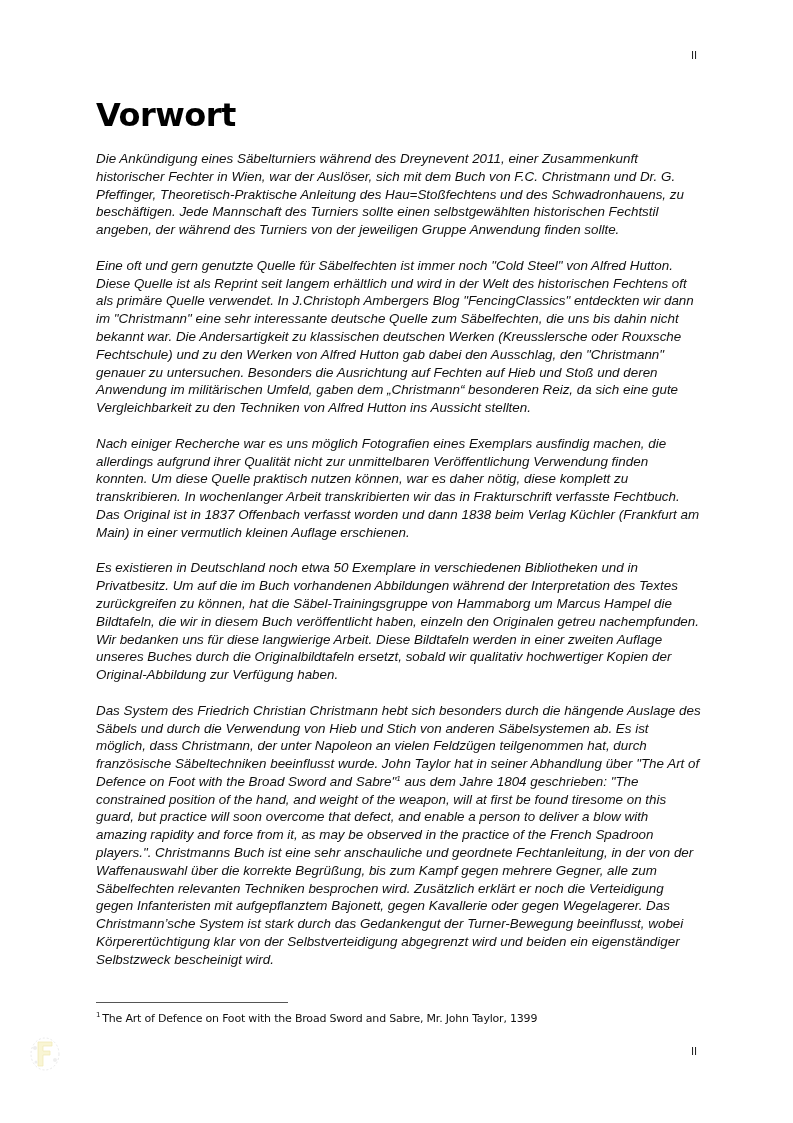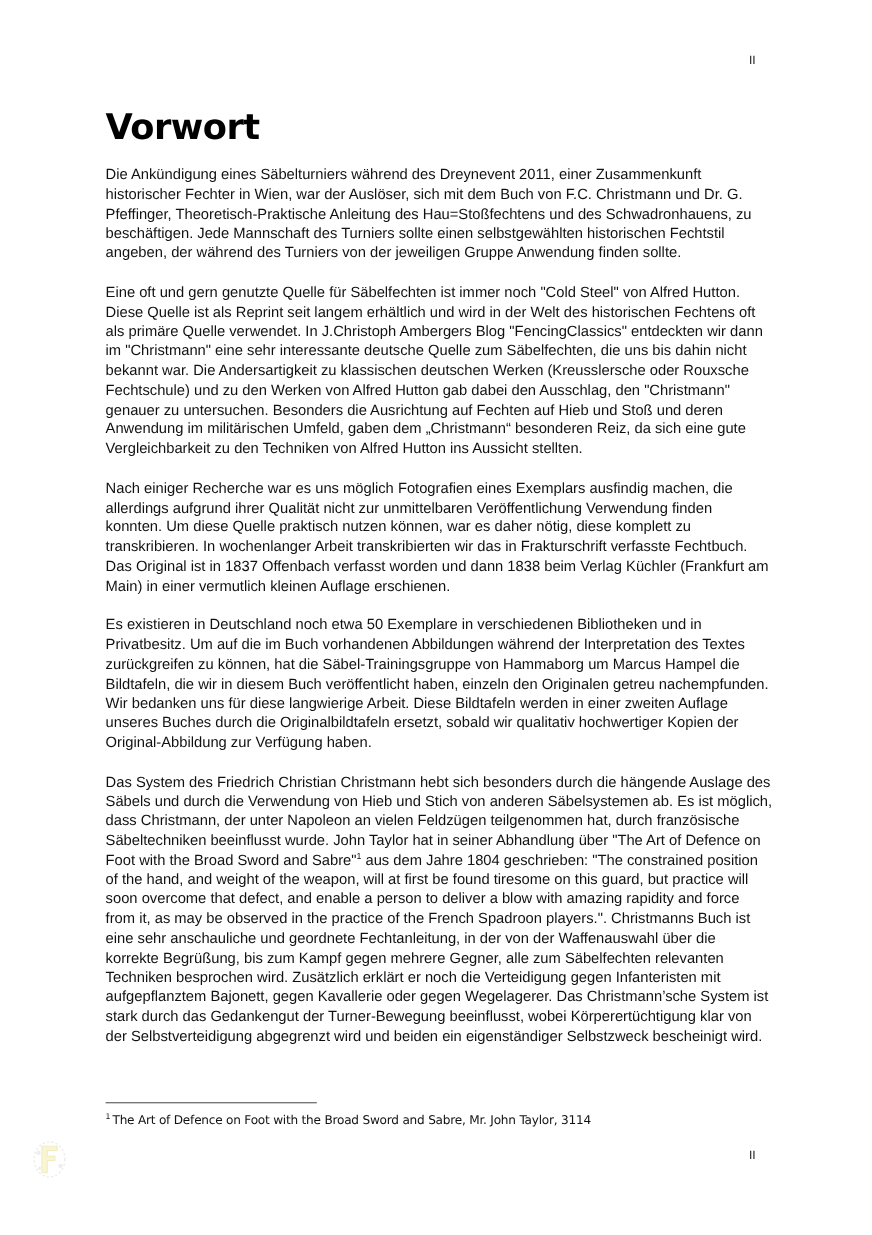--- a/index.html
+++ b/index.html
@@ -9,21 +9,21 @@
     }
     body {
       width: 793px;
       height: 1123px;
       position: relative;
       overflow: hidden;
       color: #111111;
     }
     .page-number {
       position: absolute;
-      right: 106px;
+      right: 96px;
       font-family: "Liberation Sans", sans-serif;
       font-size: 11px;
       color: #222;
     }
     .page-number.top { top: 49px; }
     .page-number.bottom { top: 1045px; }
     .title {
       position: absolute;
       left: 96px;
       top: 96px;
@@ -36,20 +36,21 @@
     }
     .body-text {
       position: absolute;
       left: 96px;
       top: 150px;
       width: 606px;
       font-family: "Liberation Sans", sans-serif;
       font-size: 13.4px;
       line-height: 17.8px;
       color: #111;
+      font-style: italic;
     }
     .body-text p {
       margin: 0 0 17.8px 0;
     }
     sup.fn-ref {
       font-size: 8px;
       line-height: 0;
       vertical-align: super;
     }
     .footnote-rule {
@@ -94,21 +95,21 @@
   <p>Die Ankündigung eines Säbelturniers während des Dreynevent 2011, einer Zusammenkunft historischer Fechter in Wien, war der Auslöser, sich mit dem Buch von F.C. Christmann und Dr. G. Pfeffinger, Theoretisch-Praktische Anleitung des Hau=Stoßfechtens und des Schwadronhauens, zu beschäftigen. Jede Mannschaft des Turniers sollte einen selbstgewählten historischen Fechtstil angeben, der während des Turniers von der jeweiligen Gruppe Anwendung finden sollte.</p>
   <p>Eine oft und gern genutzte Quelle für Säbelfechten ist immer noch "Cold Steel" von Alfred Hutton. Diese Quelle ist als Reprint seit langem erhältlich und wird in der Welt des historischen Fechtens oft als primäre Quelle verwendet. In J.Christoph Ambergers Blog "FencingClassics" entdeckten wir dann im "Christmann" eine sehr interessante deutsche Quelle zum Säbelfechten, die uns bis dahin nicht bekannt war. Die Andersartigkeit zu klassischen deutschen Werken (Kreusslersche oder Rouxsche Fechtschule) und zu den Werken von Alfred Hutton gab dabei den Ausschlag, den "Christmann" genauer zu untersuchen. Besonders die Ausrichtung auf Fechten auf Hieb und Stoß und deren Anwendung im militärischen Umfeld, gaben dem „Christmann“ besonderen Reiz, da sich eine gute Vergleichbarkeit zu den Techniken von Alfred Hutton ins Aussicht stellten.</p>
   <p>Nach einiger Recherche war es uns möglich Fotografien eines Exemplars ausfindig machen, die allerdings aufgrund ihrer Qualität nicht zur unmittelbaren Veröffentlichung Verwendung finden konnten. Um diese Quelle praktisch nutzen können, war es daher nötig, diese komplett zu transkribieren. In wochenlanger Arbeit transkribierten wir das in Frakturschrift verfasste Fechtbuch. Das Original ist in 1837 Offenbach verfasst worden und dann 1838 beim Verlag Küchler (Frankfurt am Main) in einer vermutlich kleinen Auflage erschienen.</p>
   <p>Es existieren in Deutschland noch etwa 50 Exemplare in verschiedenen Bibliotheken und in Privatbesitz. Um auf die im Buch vorhandenen Abbildungen während der Interpretation des Textes zurückgreifen zu können, hat die Säbel-Trainingsgruppe von Hammaborg um Marcus Hampel die Bildtafeln, die wir in diesem Buch veröffentlicht haben, einzeln den Originalen getreu nachempfunden. Wir bedanken uns für diese langwierige Arbeit. Diese Bildtafeln werden in einer zweiten Auflage unseres Buches durch die Originalbildtafeln ersetzt, sobald wir qualitativ hochwertiger Kopien der Original-Abbildung zur Verfügung haben.</p>
   <p><span>Das System des Friedrich Christian Christmann hebt sich besonders durch die hängende Auslage des Säbels und durch die Verwendung von Hieb und Stich von anderen Säbelsystemen ab. Es ist möglich, dass Christmann, der unter Napoleon an vielen Feldzügen teilgenommen hat, durch französische Säbeltechniken beeinflusst wurde. John Taylor hat in seiner Abhandlung über "The Art of Defence on Foot with the Broad Sword and Sabre"</span><sup class="fn-ref">1</sup><span> aus dem Jahre 1804 geschrieben: "The constrained position of the hand, and weight of the weapon, will at first be found tiresome on this guard, but practice will soon overcome that defect, and enable a person to deliver a blow with amazing rapidity and force from it, as may be observed in the practice of the French Spadroon players.". Christmanns Buch ist eine sehr anschauliche und geordnete Fechtanleitung, in der von der Waffenauswahl über die korrekte Begrüßung, bis zum Kampf gegen mehrere Gegner, alle zum Säbelfechten relevanten Techniken besprochen wird. Zusätzlich erklärt er noch die Verteidigung gegen Infanteristen mit aufgepflanztem Bajonett, gegen Kavallerie oder gegen Wegelagerer. Das Christmann’sche System ist stark durch das Gedankengut der Turner-Bewegung beeinflusst, wobei Körperertüchtigung klar von der Selbstverteidigung abgegrenzt wird und beiden ein eigenständiger Selbstzweck bescheinigt wird.</span></p>
 </div>
 
 <div class="footnote-rule"></div>
 
 <div class="footnote">
-  <sup>1</sup><span>The Art of Defence on Foot with the Broad Sword and Sabre, Mr. John Taylor, 3114</span>
+  <sup>1</sup><span>The Art of Defence on Foot with the Broad Sword and Sabre, Mr. John Taylor, 1399</span>
 </div>
 
 <div class="logo">
   <svg width="30" height="36" viewBox="0 0 30 36">
     <ellipse cx="15" cy="18" rx="14" ry="16" fill="none" stroke="#d8d8d8" stroke-width="1" stroke-dasharray="2 2"></ellipse>
     <path d="M8 6 L22 6 L22 10 L13 10 L13 15 L20 15 L20 19 L13 19 L13 30 L8 30 Z" fill="#f6efb8" stroke="#e8dc8a" stroke-width="0.8"></path>
     <circle cx="5" cy="12" r="2" fill="#e4e4e4"></circle>
     <circle cx="25" cy="24" r="2" fill="#e4e4e4"></circle>
     <circle cx="6" cy="26" r="1.5" fill="#e4e4e4"></circle>
   </svg>

